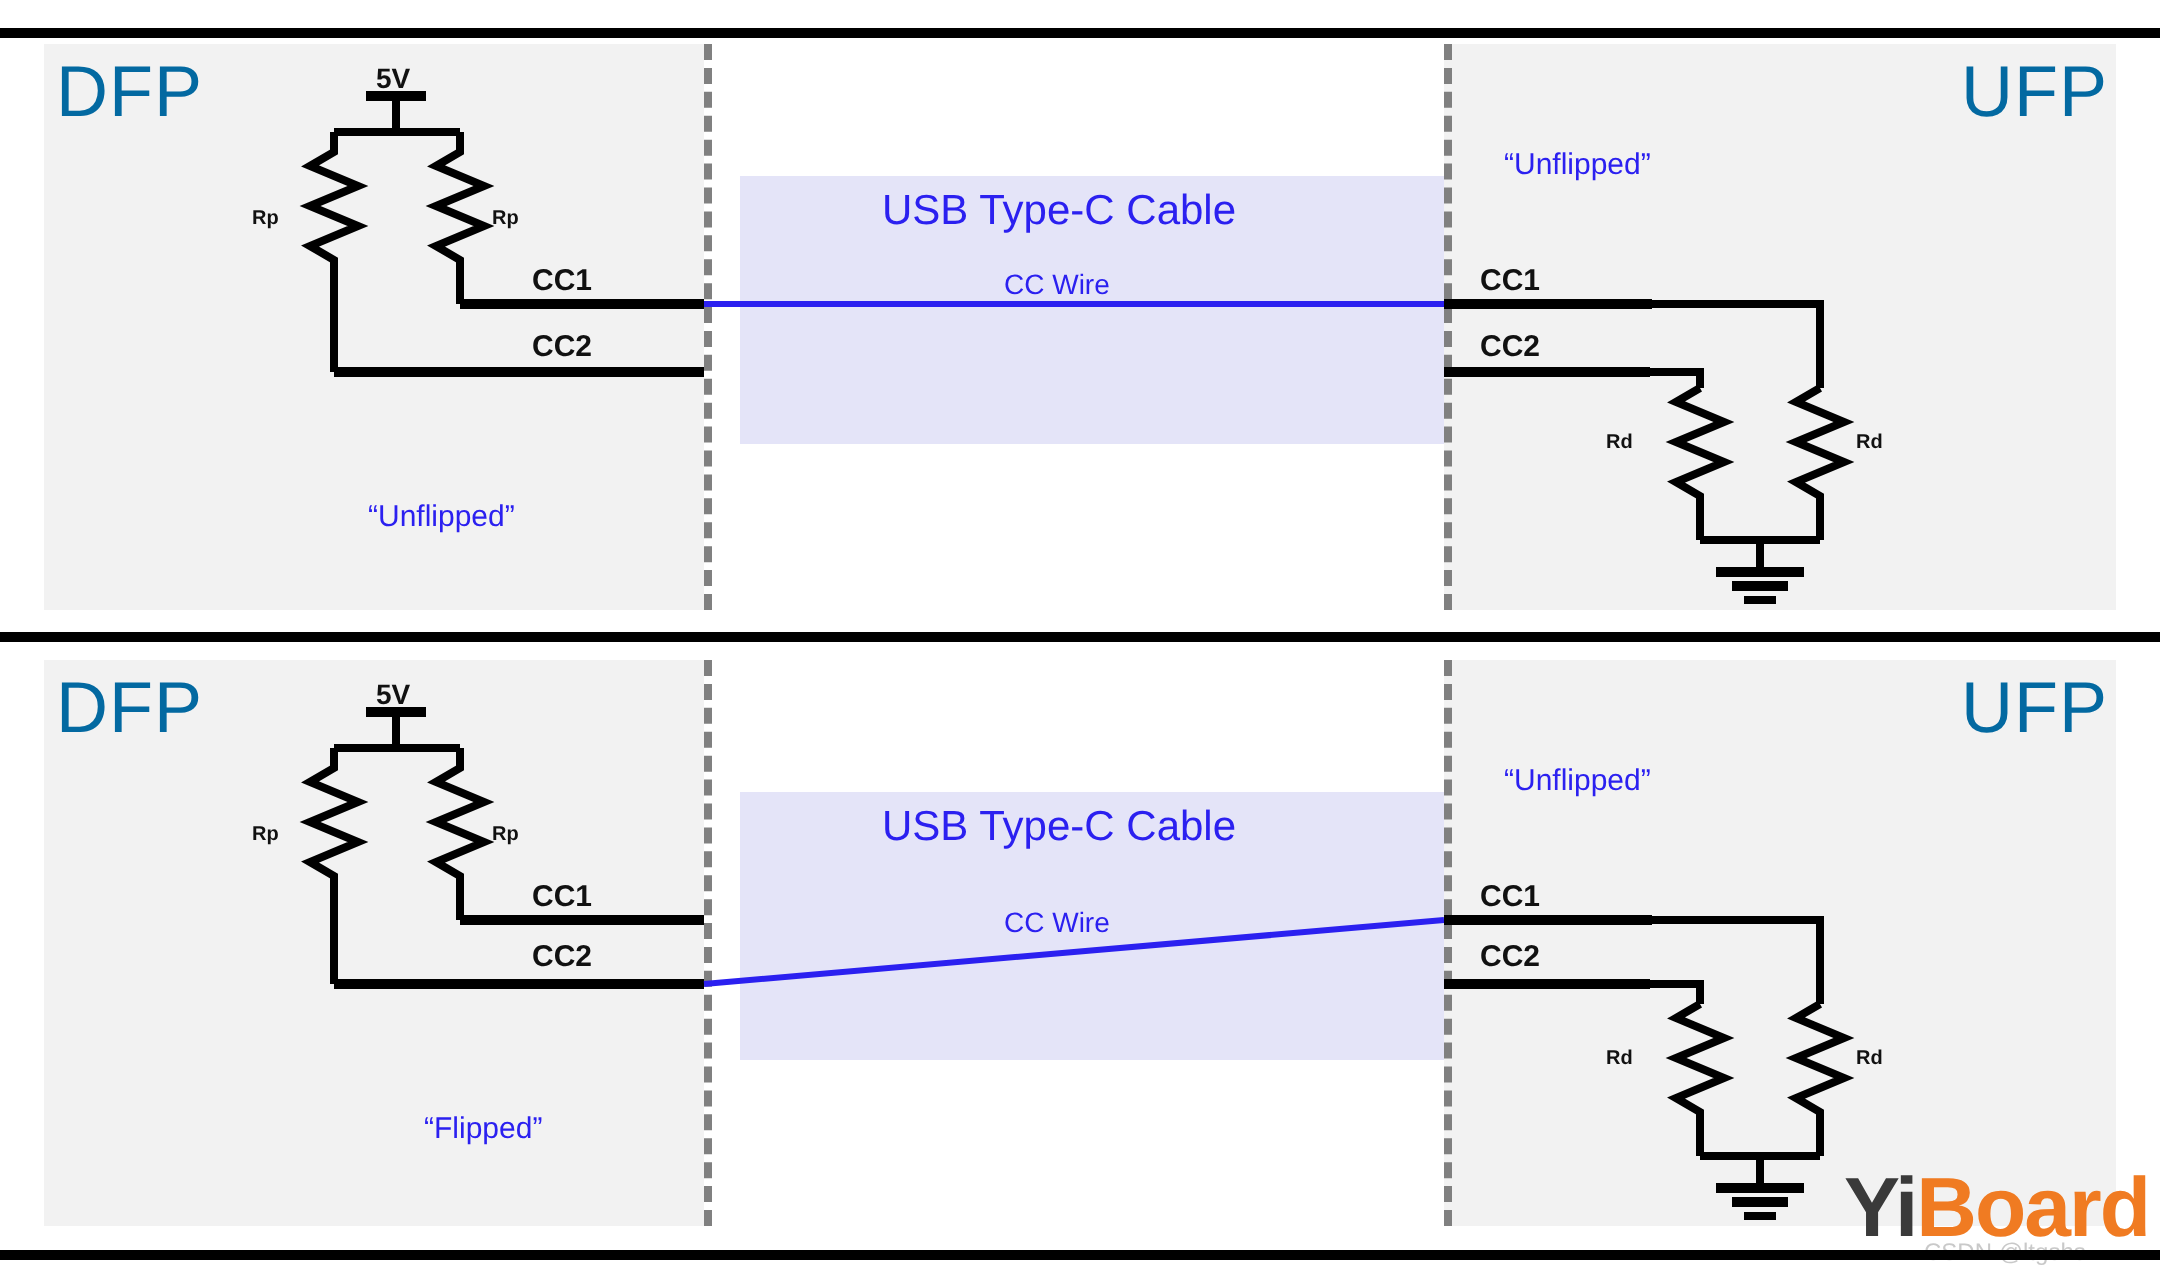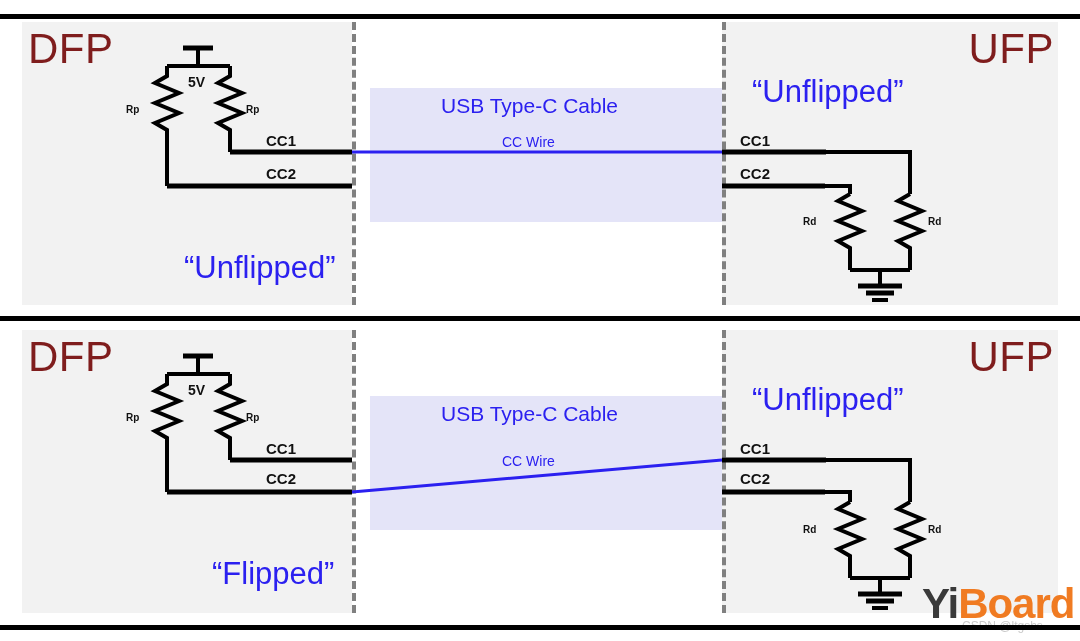--- a/index.html
+++ b/index.html
@@ -40,32 +40,32 @@
     position: absolute;
     background: #e4e4f8;
   }
   .dash-line {
     position: absolute;
     width: 0;
     border-left: 4px dashed #808080;
   }
   .corner-label {
     position: absolute;
-    font-size: 42px;
-    color: #7f1d1d;
+    font-size: 36px;
+    color: #0369a1;
     letter-spacing: 0.5px;
     line-height: 1;
   }
   .blue-text {
     position: absolute;
     color: #2b20f0;
     white-space: nowrap;
   }
   .flip-label {
-    font-size: 31px;
+    font-size: 15px;
   }
   .cable-title {
     font-size: 21px;
   }
   .cc-wire-label {
     font-size: 14px;
   }
   .pin-label {
     position: absolute;
     font-size: 15px;
@@ -79,21 +79,20 @@
     color: #111111;
     font-weight: bold;
     white-space: nowrap;
   }
   .v-label {
     position: absolute;
     font-size: 14px;
     color: #111111;
     font-weight: bold;
     white-space: nowrap;
-    margin-top: 43px;
   }
   svg.circuit {
     position: absolute;
     overflow: visible;
   }
   .wire {
     stroke: #000000;
     fill: none;
   }
   .thickwire {

